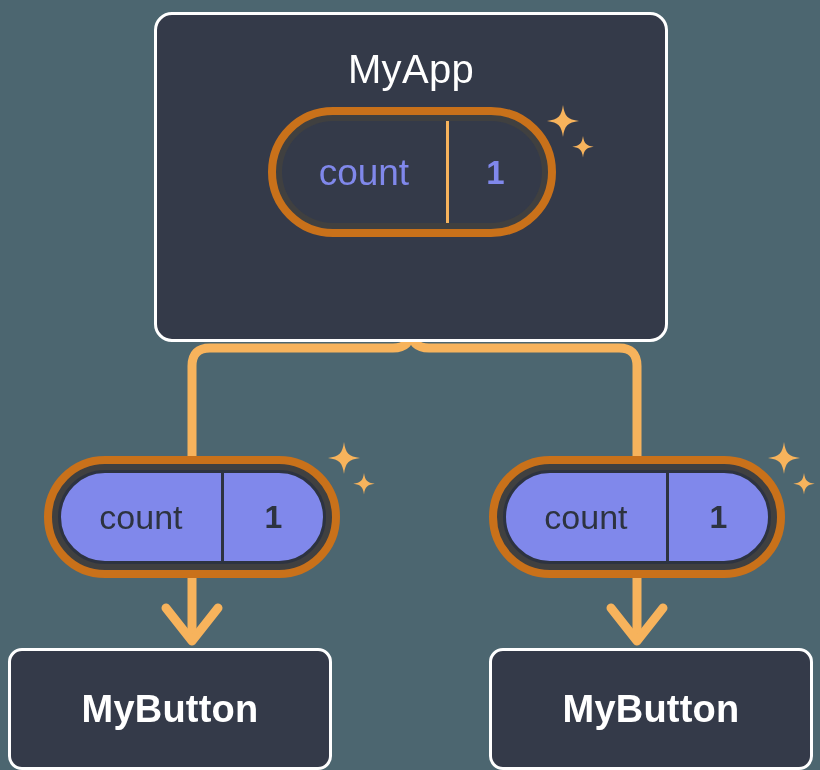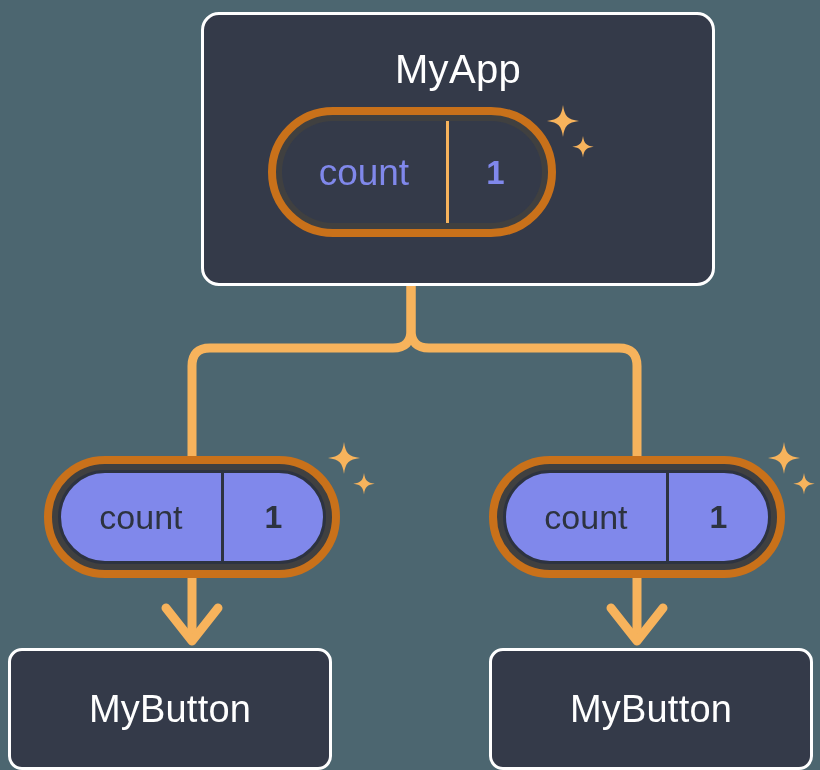--- a/index.html
+++ b/index.html
@@ -39,23 +39,22 @@
     border: 3px solid #ffffff;
     border-radius: 14px;
     box-sizing: border-box;
     z-index: 2;
   }
 
   .card-app {
     left: 154px;
     top: 12px;
     width: 514px;
-    height: 274px;
+    height: 330px;
     border-radius: 18px;
-    margin-left: 47px;
   }
 
   .card-title {
     position: absolute;
     left: 0;
     right: 0;
     top: 34px;
     text-align: center;
     color: #ffffff;
     font-size: 40px;
@@ -70,21 +69,21 @@
     display: flex;
     align-items: center;
     justify-content: center;
   }
   .card-button-left  { left: 8px;   top: 648px; }
   .card-button-right { left: 489px; top: 648px; }
 
   .card-button-label {
     color: #ffffff;
     font-size: 38px;
-    font-weight: 400;
+    font-weight: 700;
     letter-spacing: 0.2px;
     line-height: 1;
   }
 
   
   .pill-wrap {
     position: absolute;
     z-index: 3;
   }
 

